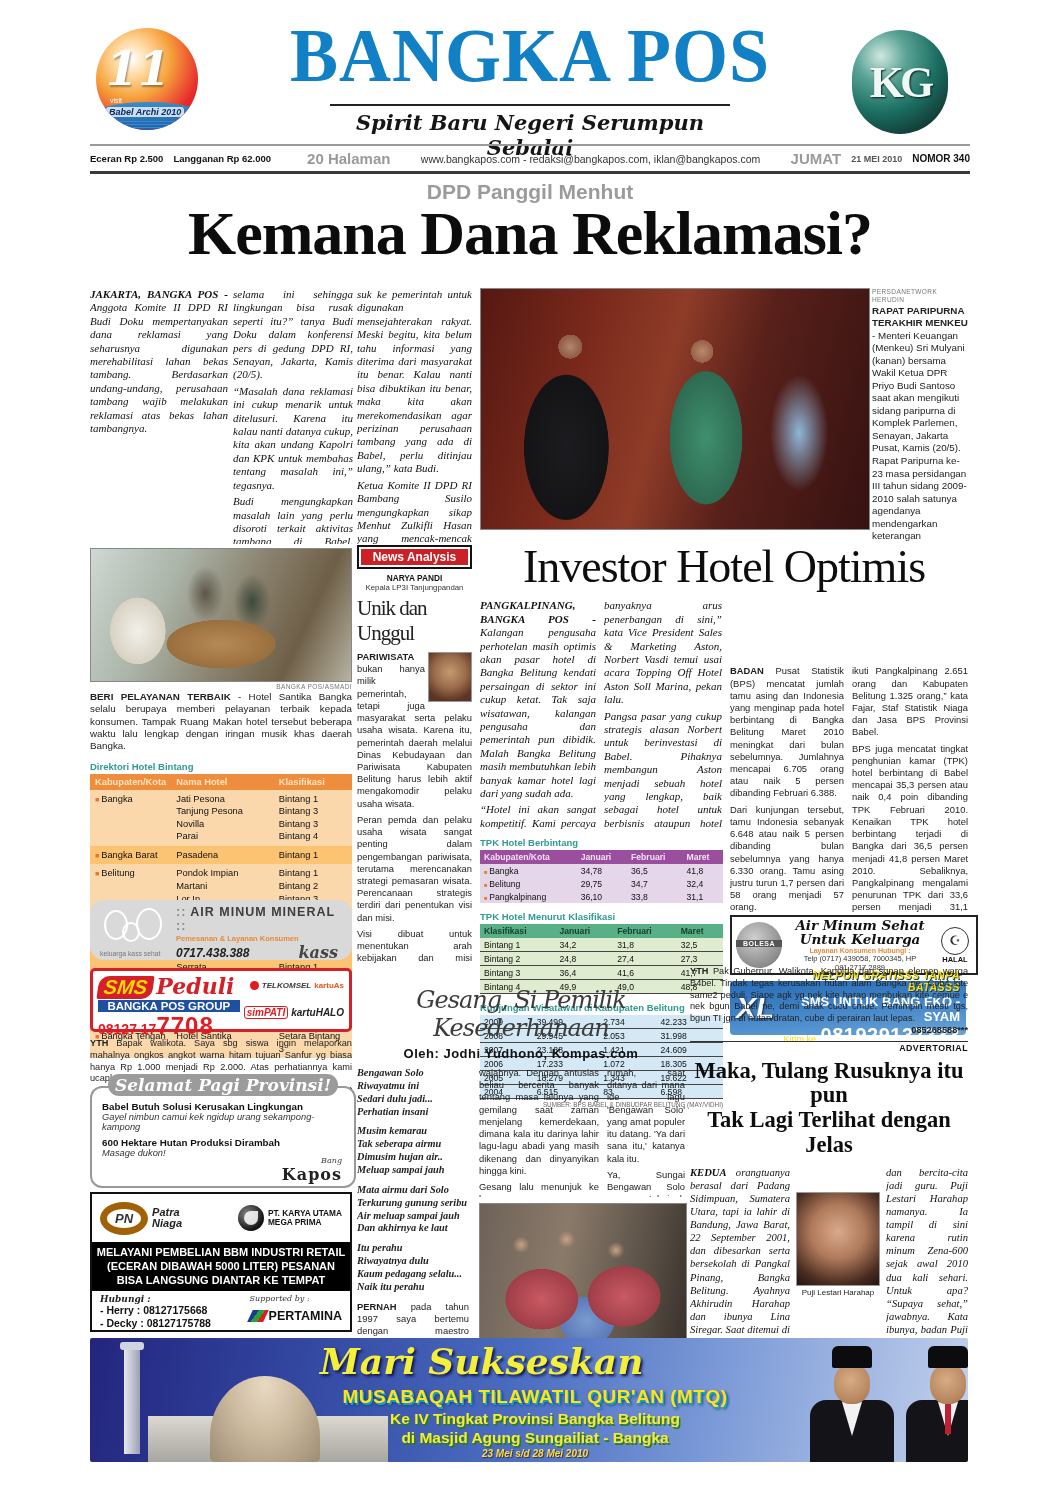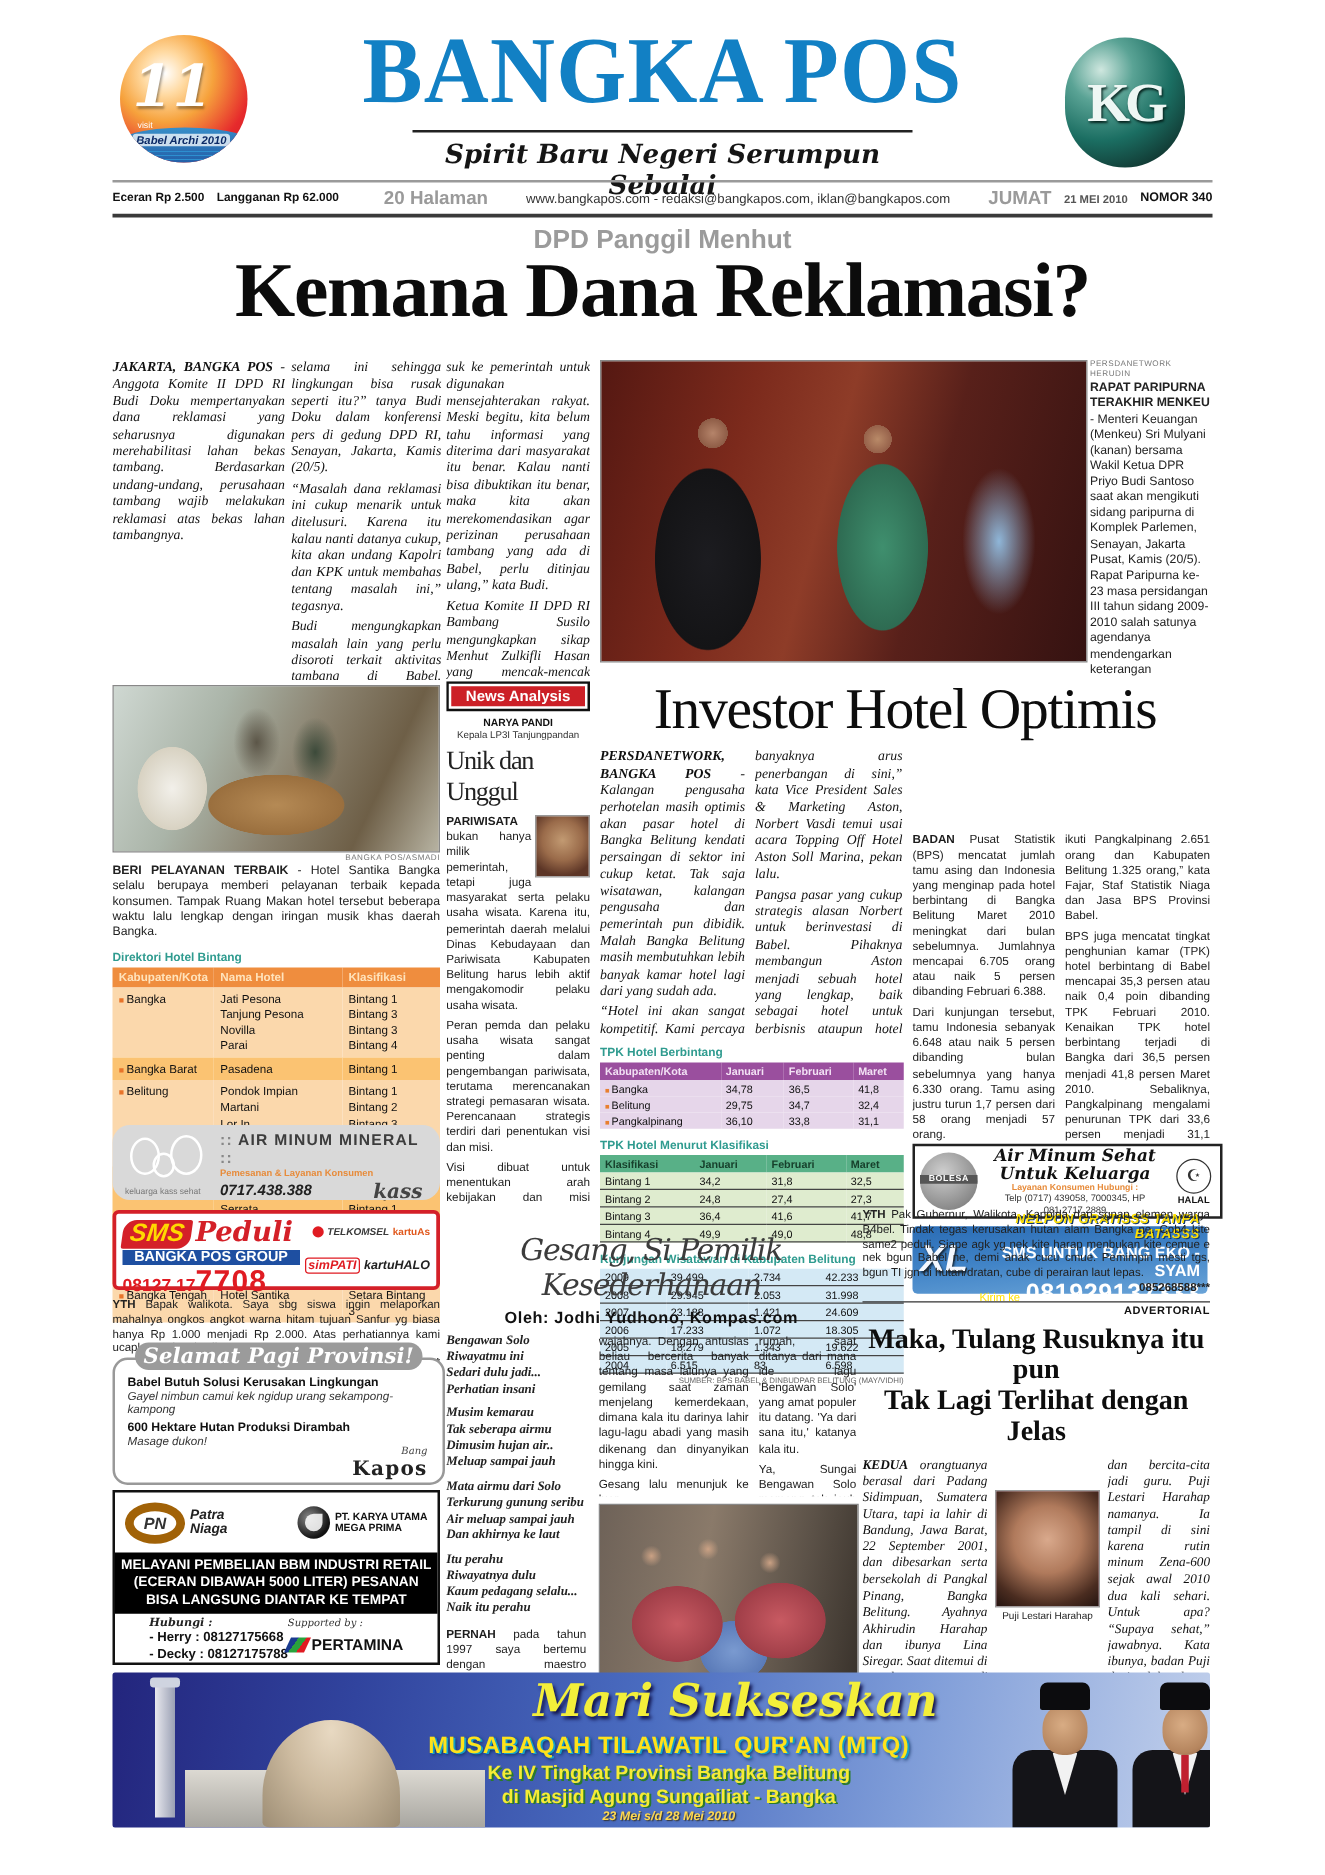--- a/index.html
+++ b/index.html
@@ -198,21 +198,21 @@
   .patra-logos{display:flex;align-items:center;justify-content:space-between;padding:4px 8px;height:40px;}
   .pn-wrap{display:flex;align-items:center;gap:4px;}
   .pn-oval{border:7px solid #a16207;border-radius:50%;padding:2px 8px;font:italic bold 13px "Liberation Sans",sans-serif;color:#333;}
   .pn-name{font:italic bold 11px "Liberation Sans",sans-serif;line-height:1;color:#222;}
   .ku-wrap{display:flex;align-items:center;gap:4px;}
   .ku-circle{width:26px;height:26px;border-radius:50%;background:radial-gradient(circle at 35% 35%,#888 0%,#111 70%);
     position:relative;}
   .ku-circle::after{content:"";position:absolute;left:6px;top:6px;width:14px;height:14px;border-radius:50% 0 50% 50%;background:#fff;opacity:.85;}
   .ku-name{font-weight:bold;font-size:8.3px;line-height:1.1;color:#111;}
   .patra-band{background:#000;color:#fff;text-align:center;font-weight:bold;font-size:11px;line-height:1.25;padding:4px 2px;}
-  .patra-bottom{display:flex;justify-content:center;padding:3px 8px;}
+  .patra-bottom{display:flex;justify-content:space-between;padding:3px 8px;}
   .patra-hubungi{font:italic bold 9px "DejaVu Serif",serif;color:#222;}
   .patra-contact{font-weight:bold;font-size:10.5px;line-height:1.25;}
   .patra-supp{font:italic 8px "DejaVu Serif",serif;text-align:left;color:#333;}
   .pertamina{display:flex;align-items:center;gap:3px;margin-top:6px;}
   .pert-arrow{width:16px;height:12px;background:linear-gradient(105deg,#1a3b8f 33%,#2aa23c 33% 66%,#e01b22 66%);transform:skewX(-25deg);}
   .pert-name{font-weight:bold;font-size:12.5px;color:#111;}
 
   
   .gesang{left:357px;top:986px;width:328px;position:absolute;}
   .gesang-title{font:italic 24px "DejaVu Serif",serif;color:#3c3c3c;text-align:center;letter-spacing:-1px;}
@@ -254,21 +254,21 @@
   
   .banner{left:90px;top:1338px;width:878px;height:124px;position:absolute;overflow:hidden;border-radius:2px;
     background:linear-gradient(100deg,#23257d 0%,#31449e 22%,#4a6cc0 48%,#7e9cd8 72%,#c3d1ec 100%);}
   .minaret{position:absolute;left:34px;top:6px;width:16px;height:110px;background:linear-gradient(90deg,#e8e8ee,#9aa0b4);}
   .minaret::before{content:"";position:absolute;left:-4px;top:-2px;width:24px;height:8px;background:#cfd4e0;border-radius:3px;}
   .dome{position:absolute;left:120px;top:38px;width:110px;height:86px;
     background:radial-gradient(ellipse at 50% 10%,#e8d9c2 0%,#cdbba0 45%,#9d8d74 100%);
     border-radius:50% 50% 6px 6px/70% 70% 4px 4px;}
   .mosque-body{position:absolute;left:58px;top:78px;width:240px;height:46px;
     background:linear-gradient(#dcd9d2,#a8a6a0);}
-  .banner-script{position:absolute;left:230px;top:2px;width:430px;text-align:right;
+  .banner-script{position:absolute;left:230px;top:2px;width:430px;text-align:left;
     font:italic bold 36px "DejaVu Serif",serif;color:#f3ef3a;text-shadow:2px 2px 3px #10124a;}
   .banner-l1{position:absolute;left:200px;top:48px;width:490px;text-align:center;
     font-weight:bold;font-size:19px;color:#ffe21a;text-shadow:1.5px 1.5px 0 #14a0c8,2px 2px 3px #0a2a5a;letter-spacing:.5px;}
   .banner-l2{position:absolute;left:200px;top:72px;width:490px;text-align:center;
     font-weight:bold;font-size:15.5px;color:#f6ec34;text-shadow:1.5px 1.5px 0 #2a7a2a;}
   .banner-l3{position:absolute;left:200px;top:91px;width:490px;text-align:center;
     font-weight:bold;font-size:15.5px;color:#f6ec34;text-shadow:1.5px 1.5px 0 #2a7a2a;}
   .banner-date{position:absolute;left:200px;top:110px;width:490px;text-align:center;
     font:italic bold 10px "Liberation Sans",sans-serif;color:#ffd84d;text-shadow:1px 1px 1px #333;}
   .official{position:absolute;top:8px;width:92px;height:116px;}
@@ -427,21 +427,21 @@
           <p>Visi dibuat untuk menentukan arah kebijakan dan misi menyangkut cara-cara pencapaian visi. Setelah visi misi, perlu dibuat tujuan dan sasaran dari strategi. Tapi sebelum tujuan dan sasaran itu dibuat, ada satu hal yang harus dilakukan yaitu analisi lingkungan internal dan eksternal.</p>
         </div>
     </div>
 
   </div>
 
   <div class="abs inv">
     <div class="inv-headline">Investor Hotel Optimis</div>
     <div class="inv-row">
       <div class="inv-c1 serif-body">
-        <p><b class="lead-bold">PERSDANETWORK, BANGKA POS -</b> <span>Kalangan pengusaha perhotelan masih optimis akan pasar hotel di Bangka Belitung kendati persaingan di sektor ini cukup ketat. Tak saja wisatawan, kalangan pengusaha dan pemerintah pun dibidik. Malah Bangka Belitung masih membutuhkan lebih banyak kamar hotel lagi dari yang sudah ada.</span></p>
+        <p><b class="lead-bold">PANGKALPINANG, BANGKA POS -</b> <span>Kalangan pengusaha perhotelan masih optimis akan pasar hotel di Bangka Belitung kendati persaingan di sektor ini cukup ketat. Tak saja wisatawan, kalangan pengusaha dan pemerintah pun dibidik. Malah Bangka Belitung masih membutuhkan lebih banyak kamar hotel lagi dari yang sudah ada.</span></p>
         <p>“Hotel ini akan sangat kompetitif. Kami percaya akan mendapat pasar yang sangat bagus dan kami juga yakin pasar di Bangka akan meningkat seiring dengan makin</p>
       </div>
       <div class="inv-c2 serif-body">
         <div>
             <p>banyaknya arus penerbangan di sini,” kata Vice President Sales &amp; Marketing Aston, Norbert Vasdi temui usai acara Topping Off Hotel Aston Soll Marina, pekan lalu.</p>
             <p>Pangsa pasar yang cukup strategis alasan Norbert untuk berinvestasi di Babel. Pihaknya membangun Aston menjadi sebuah hotel yang lengkap, baik sebagai hotel untuk berbisnis ataupun hotel resort.</p>
           </div>
 
       </div>
       <div class="inv-s1 sans-body">

